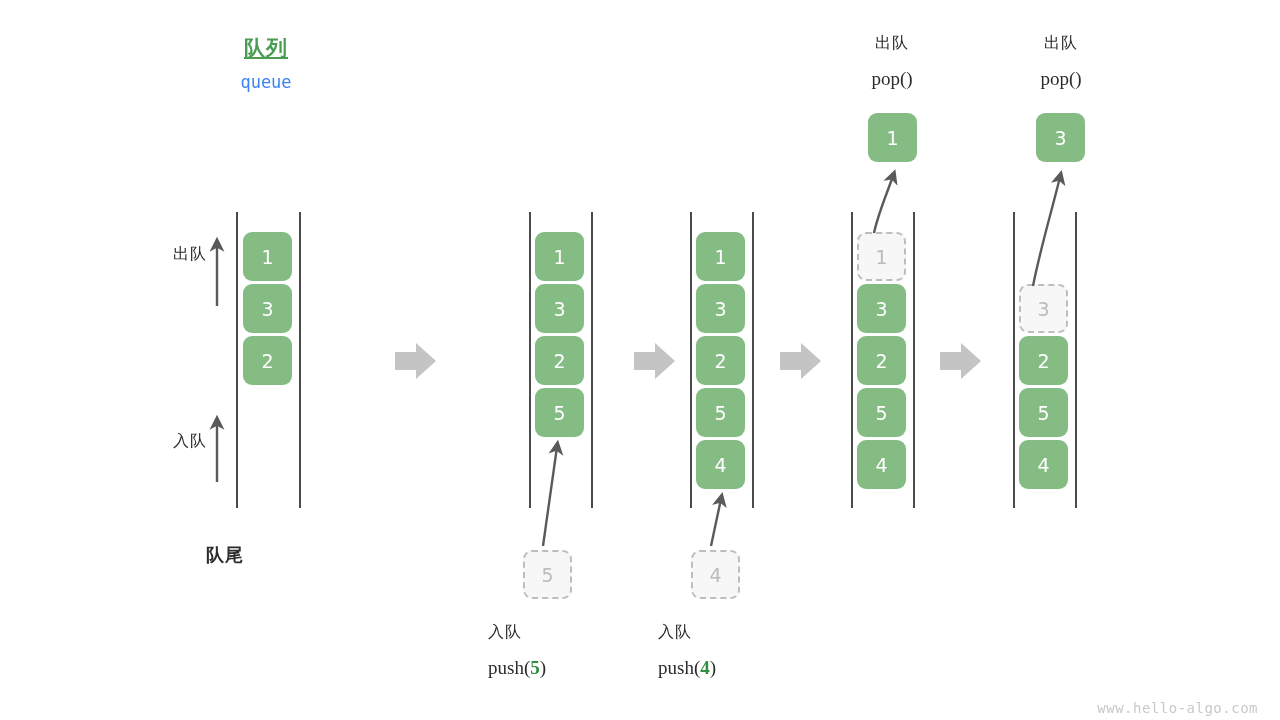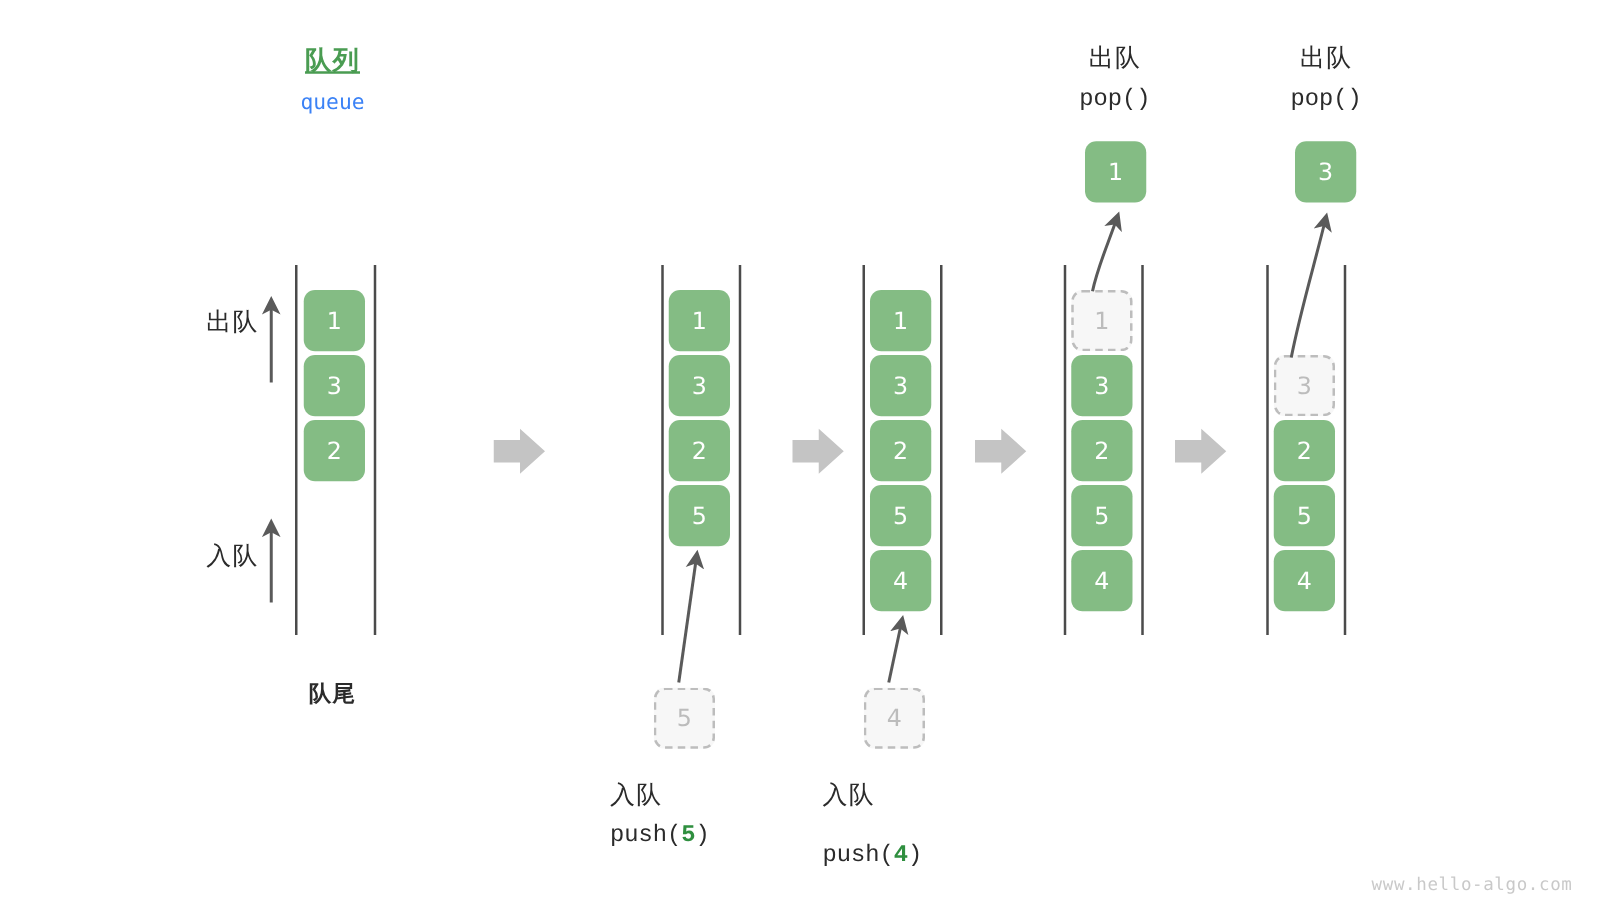--- a/index.html
+++ b/index.html
@@ -35,31 +35,31 @@
   .title-en {
     font-family: "DejaVu Sans Mono", "Liberation Mono", monospace;
     font-size: 17px;
     color: #3b82f6;
     text-align: center;
   }
   .label-cn-bold {
     font-size: 18px;
     font-weight: bold;
     color: #2b2b2b;
-    text-align: center;
+    text-align: left;
     letter-spacing: 1px;
   }
   .op-cn {
-    font-size: 20px;
+    font-size: 16px;
     color: #2b2b2b;
     text-align: center;
     letter-spacing: 1px;
   }
   .op-code {
-    font-family: Liberation Mono, monospace;
+    font-family: Liberation Serif, serif;
     font-size: 19px;
     color: #2b2b2b;
     text-align: center;
     white-space: pre;
   }
   .op-code .num { color: #2f8f3f; font-weight: bold; }
 
   .watermark {
     font-family: "DejaVu Sans Mono", "Liberation Mono", monospace;
     font-size: 14px;
@@ -167,21 +167,21 @@
   </div>
   <div class="abs" style="left:696px; top:440px;">
     <div class="cell">4</div>
   </div>
 
   <div class="abs" style="left:691px; top:550px;">
     <div class="cell ghost">4</div>
   </div>
 
   <div class="abs op-cn" style="left:658px; top:622px; width:120px; text-align:left;">入队</div>
-  <div class="abs op-code" style="left:658px; top:657px; width:160px; text-align:left;margin-top:16px;">push(<span class="num">4</span>)</div>
+  <div class="abs op-code" style="left:658px; top:657px; width:160px; text-align:left;">push(<span class="num">4</span>)</div>
 
   <div class="abs op-cn" style="left:832px; top:33px; width:120px;">出队</div>
   <div class="abs op-code" style="left:832px; top:68px; width:120px; text-align:center;">pop()</div>
 
   <div class="abs" style="left:868px; top:113px;">
     <div class="cell">1</div>
   </div>
 
   <div class="abs rail" style="left:851px; top:212px; height:296px;"></div>
   <div class="abs rail" style="left:913px; top:212px; height:296px;"></div>

